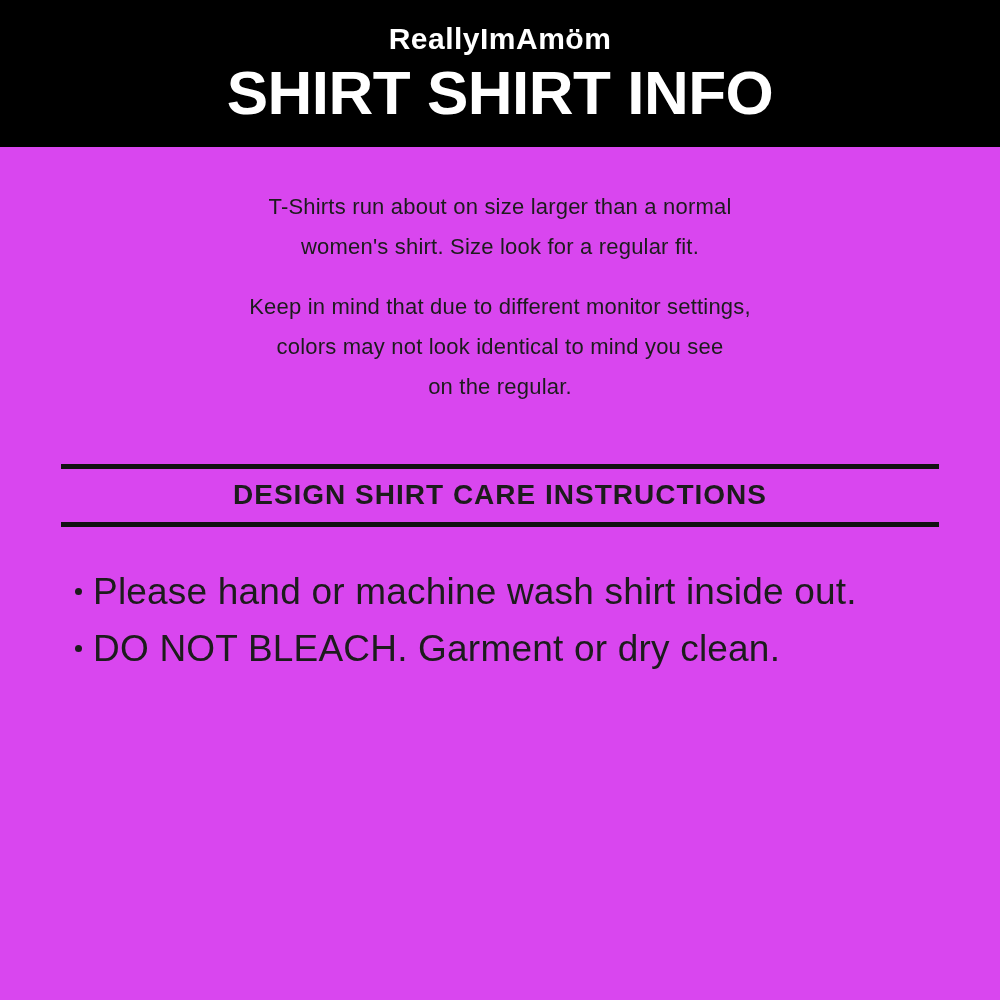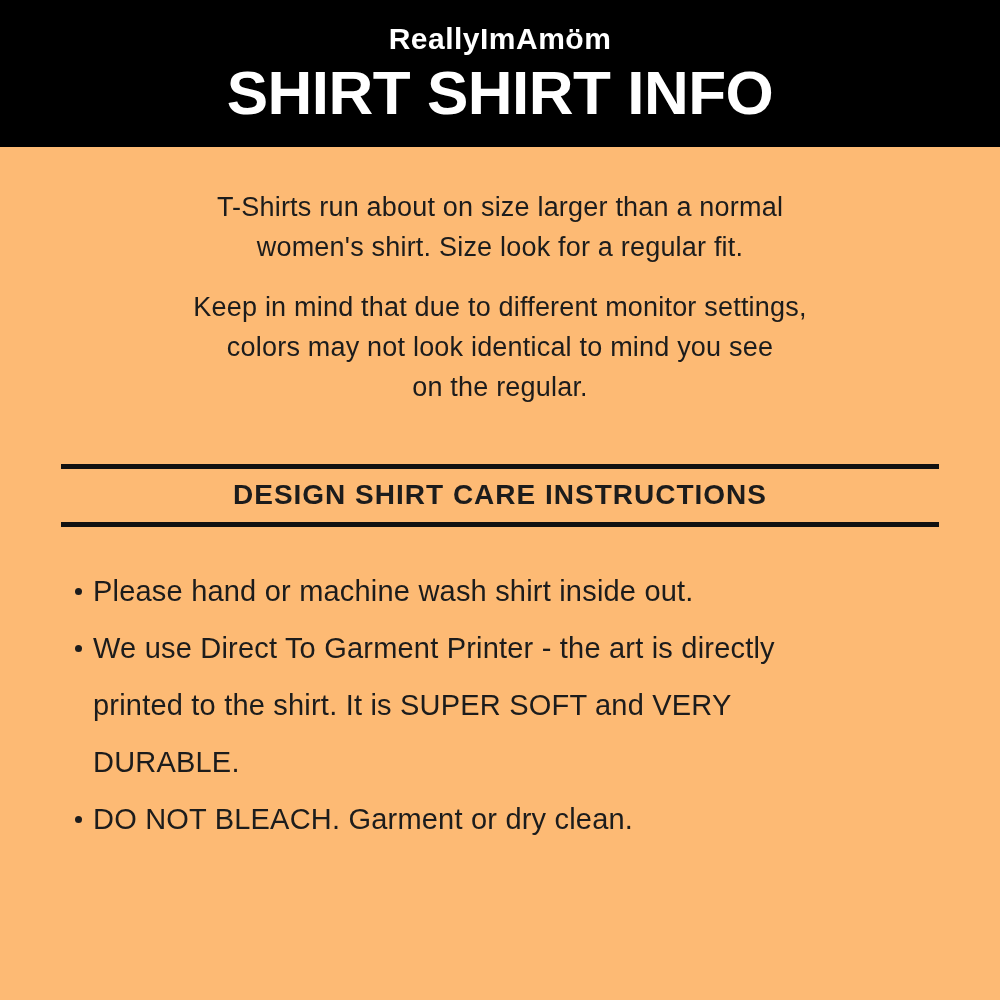--- a/index.html
+++ b/index.html
@@ -4,21 +4,21 @@
 <style>
   html, body {
     margin: 0;
     padding: 0;
     background: #e8e8e8;
   }
   .canvas {
     position: relative;
     width: 1000px;
     height: 1000px;
-    background: #fdba74;
+    background: #d946ef;
     overflow: hidden;
     font-family: "Liberation Sans", sans-serif;
     color: #1c1c1c;
   }
 
   
   .header {
     height: 145px;
     background: #000000;
     display: flex;
@@ -41,21 +41,21 @@
     letter-spacing: -0.5px;
     line-height: 68px;
     margin-top: 3px;
     white-space: nowrap;
   }
 
   
   .intro {
     margin-top: 40px;
     text-align: center;
-    font-size: 27px;
+    font-size: 22px;
     line-height: 40px;
     letter-spacing: 0.2px;
   }
   .intro .para + .para {
     margin-top: 20px;
   }
   .intro .line {
     white-space: nowrap;
   }
 
@@ -72,21 +72,21 @@
     font-size: 28px;
     font-weight: 700;
     letter-spacing: 1px;
     padding: 10px 0 11px 0;
     white-space: nowrap;
   }
 
   
   .bullets {
     margin: 36px 40px 0 63px;
-    font-size: 29px;
+    font-size: 37px;
     line-height: 57px;
     letter-spacing: 0.2px;
   }
   .bullet-row {
     display: flex;
     align-items: flex-start;
   }
   .bullet-marker {
     flex: none;
     width: 30px;
@@ -138,30 +138,20 @@
     <div class="bullet-row">
       <div class="bullet-marker">
         <span class="bullet-dot"></span>
       </div>
       <div class="bullet-text">
         <div class="line">Please hand or machine wash shirt inside out.</div>
       </div>
     </div>
 
 
-    <div class="bullet-row">
-      <div class="bullet-marker">
-        <span class="bullet-dot"></span>
-      </div>
-      <div class="bullet-text">
-        <div class="line">We use Direct To Garment Printer - the art is directly</div>
-        <div class="line">printed to the shirt. It is SUPER SOFT and VERY</div>
-        <div class="line">DURABLE.</div>
-      </div>
-    </div>
 
     <div class="bullet-row">
       <div class="bullet-marker">
         <span class="bullet-dot"></span>
       </div>
       <div class="bullet-text">
         <div class="line">DO NOT BLEACH. Garment or dry clean.</div>
       </div>
     </div>
 

